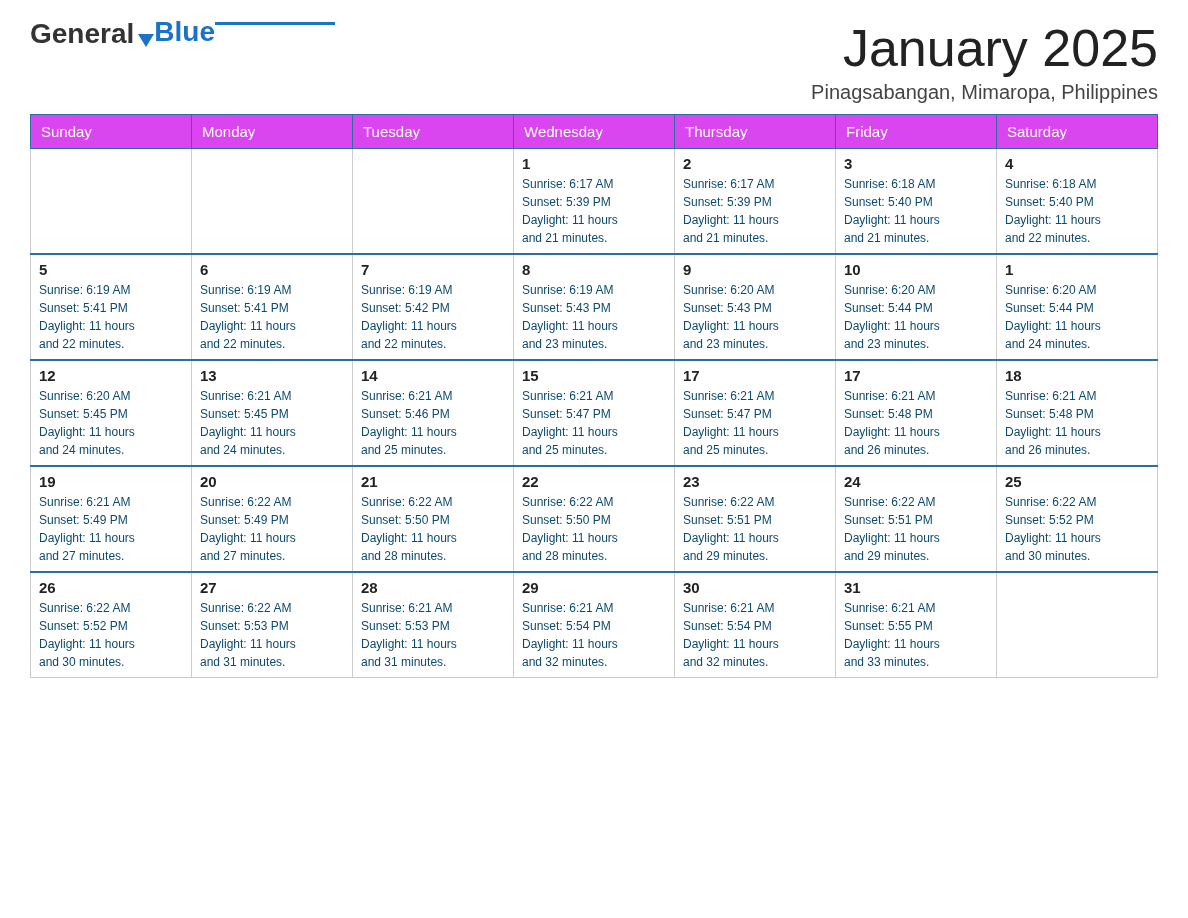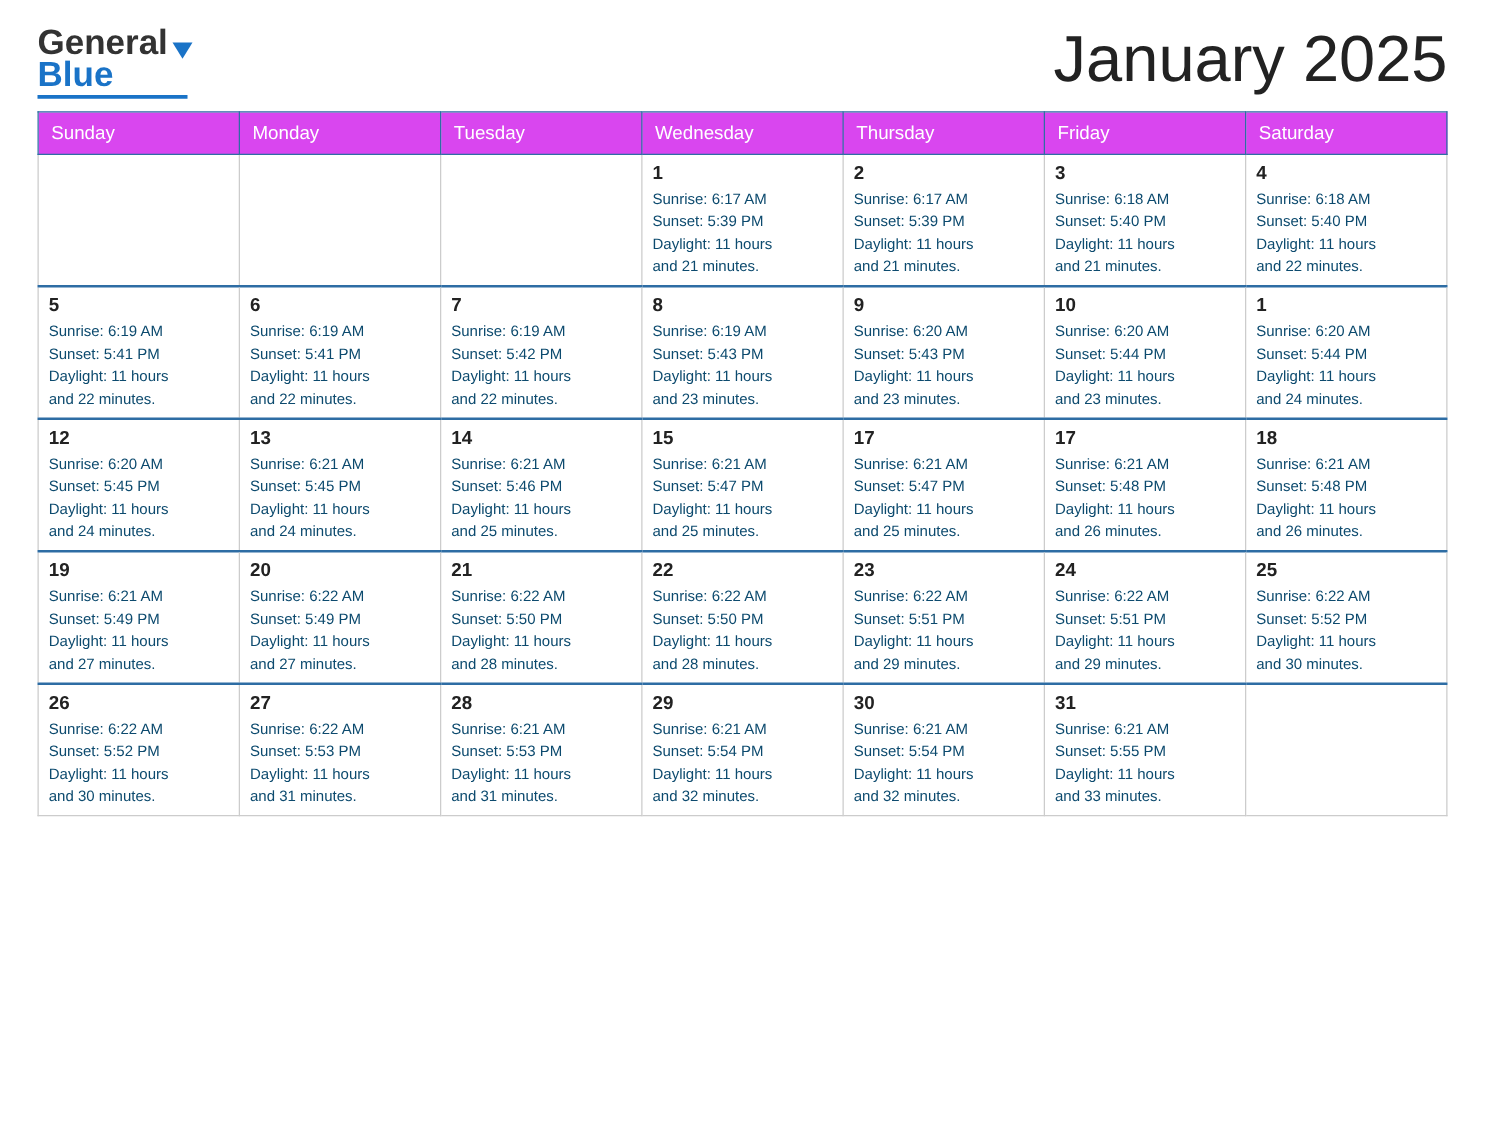--- a/index.html
+++ b/index.html
@@ -11,21 +11,21 @@
       padding: 20px 30px;
     }
     .header {
       display: flex;
       justify-content: space-between;
       align-items: flex-start;
       margin-bottom: 10px;
     }
     .logo {
       display: flex;
-      flex-direction: column;
+      flex-direction: row;
       align-items: flex-start;
     }
     .title-section {
       text-align: right;
     }
     .calendar-title {
       font-size: 52px;
       font-weight: normal;
       color: #222;
       line-height: 1.1;
@@ -86,20 +86,21 @@
     <span style="font-size:28px; font-weight:bold; color:#333;">General</span>
     <span style="display:inline-block; width:0; height:0; border-left:8px solid transparent; border-right:8px solid transparent; border-top:13px solid #1a73c7; margin-left:4px; position:relative; top:6px;"></span>
   </div>
   <div style="margin-top:-2px;">
     <span style="font-size:28px; font-weight:bold; color:#1a73c7; line-height:1;">Blue</span>
   </div>
   <div style="height:3px; background:#1a73c7; width:120px; margin-top:2px;"></div>
 </div>
   <div class="title-section">
     <div class="calendar-title">January 2025</div>
+    <div class="location-subtitle">Pinagsabangan, Mimaropa, Philippines</div>
   </div>
 </div>
 
 <table class="calendar-table">
   <thead>
     <tr>
       <th>Sunday</th>
       <th>Monday</th>
       <th>Tuesday</th>
       <th>Wednesday</th>

